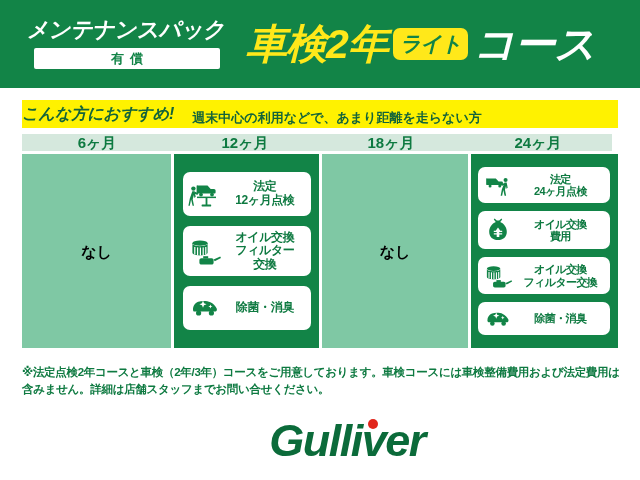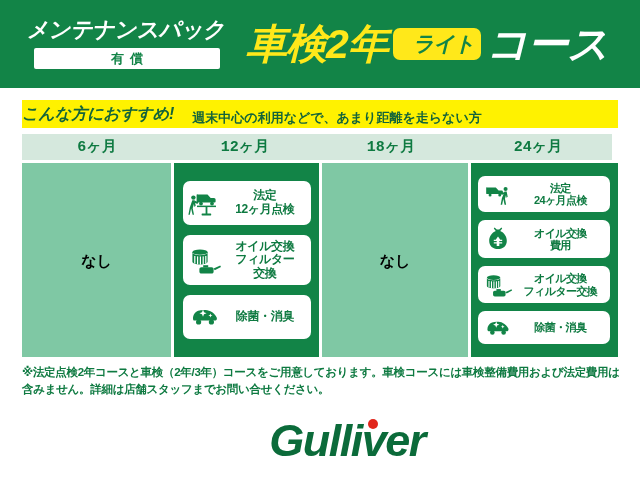--- a/index.html
+++ b/index.html
@@ -82,21 +82,21 @@
     letter-spacing: -1px;
     white-space: nowrap;
   }
   .light-badge {
     background: #FFE81A;
     color: #128447;
     font-size: 21px;
     font-weight: bold;
     line-height: 1;
     border-radius: 7px;
-    padding: 5px 7px 6px 20px;
+    padding: 5px 7px 6px 7px;
     margin: 0 5px;
     letter-spacing: -1px;
     white-space: nowrap;
   }
   .head-white {
     color: #ffffff;
     font-size: 41px;
     font-weight: bold;
     line-height: 1;
     letter-spacing: -1px;
@@ -135,22 +135,21 @@
   
   .table {
     position: absolute;
     left: 22px;
     top: 134px;
     width: 596px;
   }
   .head-row {
     display: flex;
     gap: 0;
-    height: 26px;
-    font-family: Liberation Mono, monospace;
+    height: 17px;
   }
   .head-cell {
     background: #D5E8DD;
     display: flex;
     align-items: center;
     justify-content: center;
     color: #0E7A41;
     font-size: 15px;
     font-weight: bold;
     line-height: 1;

